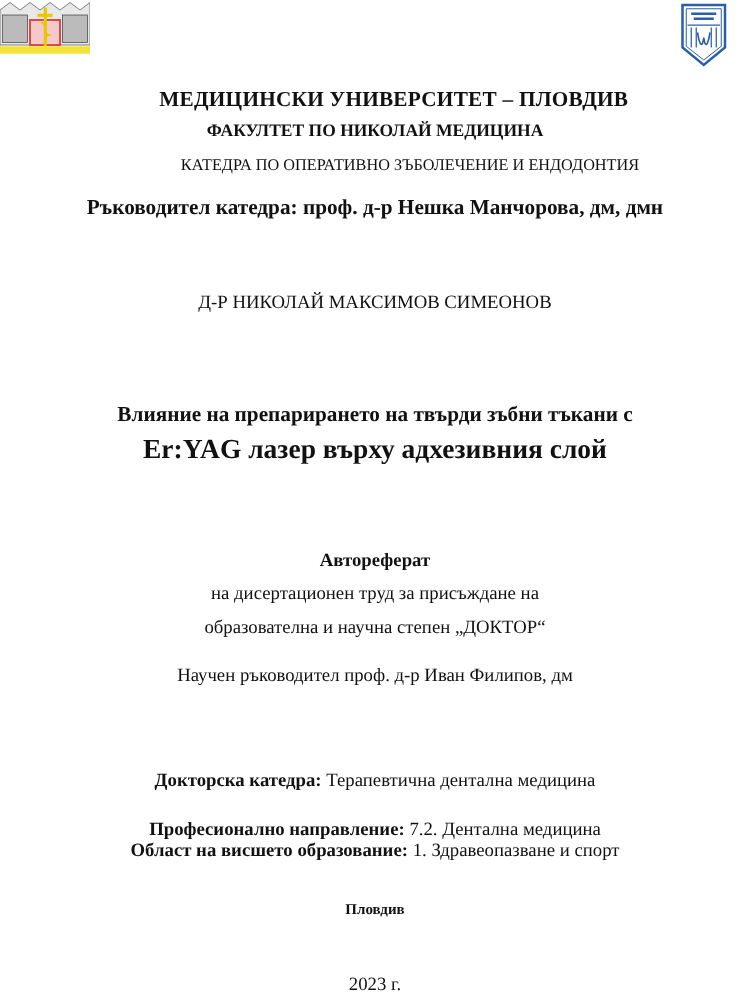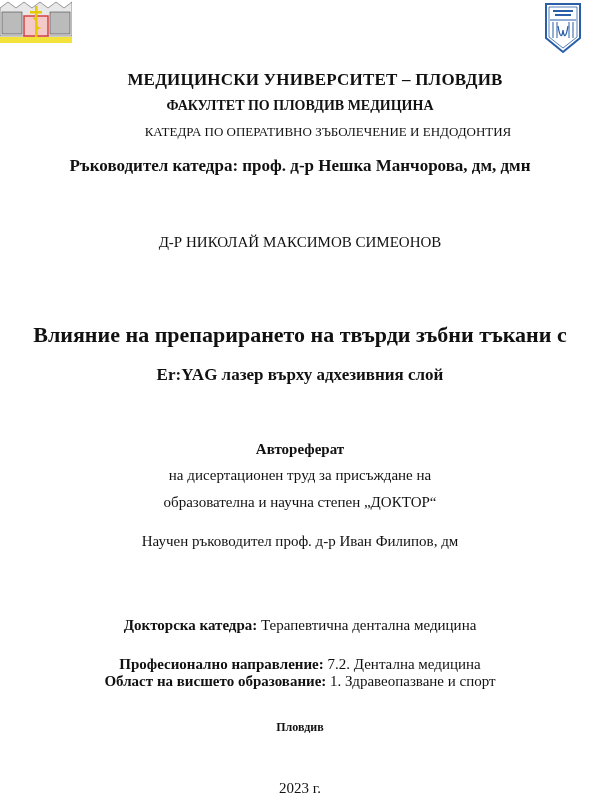--- a/index.html
+++ b/index.html
@@ -37,28 +37,28 @@
     <path d="M5,5 L33,5 L33,35 L19,46 L5,35 Z" fill="none" stroke="#2a5fa8" stroke-width="0.8"></path>
     <rect x="9" y="8" width="20" height="2" fill="#2a5fa8"></rect>
     <rect x="11" y="12" width="16" height="2" fill="#2a5fa8"></rect>
     <line x1="6" y1="18" x2="32" y2="18" stroke="#2a5fa8" stroke-width="1"></line>
     <path d="M9,20 L9,36 M13,20 L13,36 M25,20 L25,36 M29,20 L29,36" stroke="#2a5fa8" stroke-width="1"></path>
     <path d="M14,24 C16,36 18,36 19,28 C20,36 22,36 24,24" stroke="#2a5fa8" stroke-width="1.3" fill="none"></path>
   </svg>
 </div>
 
 <div class="line b" style="top:70px; font-size:17px; letter-spacing:0.2px;padding-left:15px;">МЕДИЦИНСКИ УНИВЕРСИТЕТ – ПЛОВДИВ</div>
-<div class="line b" style="top:98px; font-size:14px;">ФАКУЛТЕТ ПО ПЛОВДИВ МЕДИЦИНА</div>
+<div class="line b" style="top:98px; font-size:14px;">ФАКУЛТЕТ ПО НИКОЛАЙ МЕДИЦИНА</div>
 <div class="line" style="top:124px; font-size:13px;margin-left:28px;">КАТЕДРА ПО ОПЕРАТИВНО ЗЪБОЛЕЧЕНИЕ И ЕНДОДОНТИЯ</div>
 <div class="line b" style="top:156px; font-size:17px;">Ръководител катедра: проф. д-р Нешка Манчорова, дм, дмн</div>
 
 <div class="line" style="top:234px; font-size:15px;">Д-Р НИКОЛАЙ МАКСИМОВ СИМЕОНОВ</div>
 
-<div class="line b" style="top:322px; font-size:22px;">Влияние на препарирането на твърди зъбни тъкани с</div>
-<div class="line b" style="top:365px; font-size:17px;text-align:center;">Er:YAG лазер върху адхезивния слой</div>
+<div class="line b" style="top:322px; font-size:17px;">Влияние на препарирането на твърди зъбни тъкани с</div>
+<div class="line b" style="top:346px; font-size:22px;text-align:center;">Er:YAG лазер върху адхезивния слой</div>
 
 <div class="line b" style="top:441px; font-size:15px;">Автореферат</div>
 <div class="line" style="top:467px; font-size:15px;">на дисертационен труд за присъждане на</div>
 <div class="line" style="top:494px; font-size:15px;">образователна и научна степен „ДОКТОР“</div>
 <div class="line" style="top:533px; font-size:15px;">Научен ръководител проф. д-р Иван Филипов, дм</div>
 
 <div class="line" style="top:617px; font-size:15px;">
   <span class="b">Докторска катедра:</span><span> Терапевтична дентална медицина</span>
 </div>
 <div class="line" style="top:610px; font-size:15px;margin-top:46px;">

